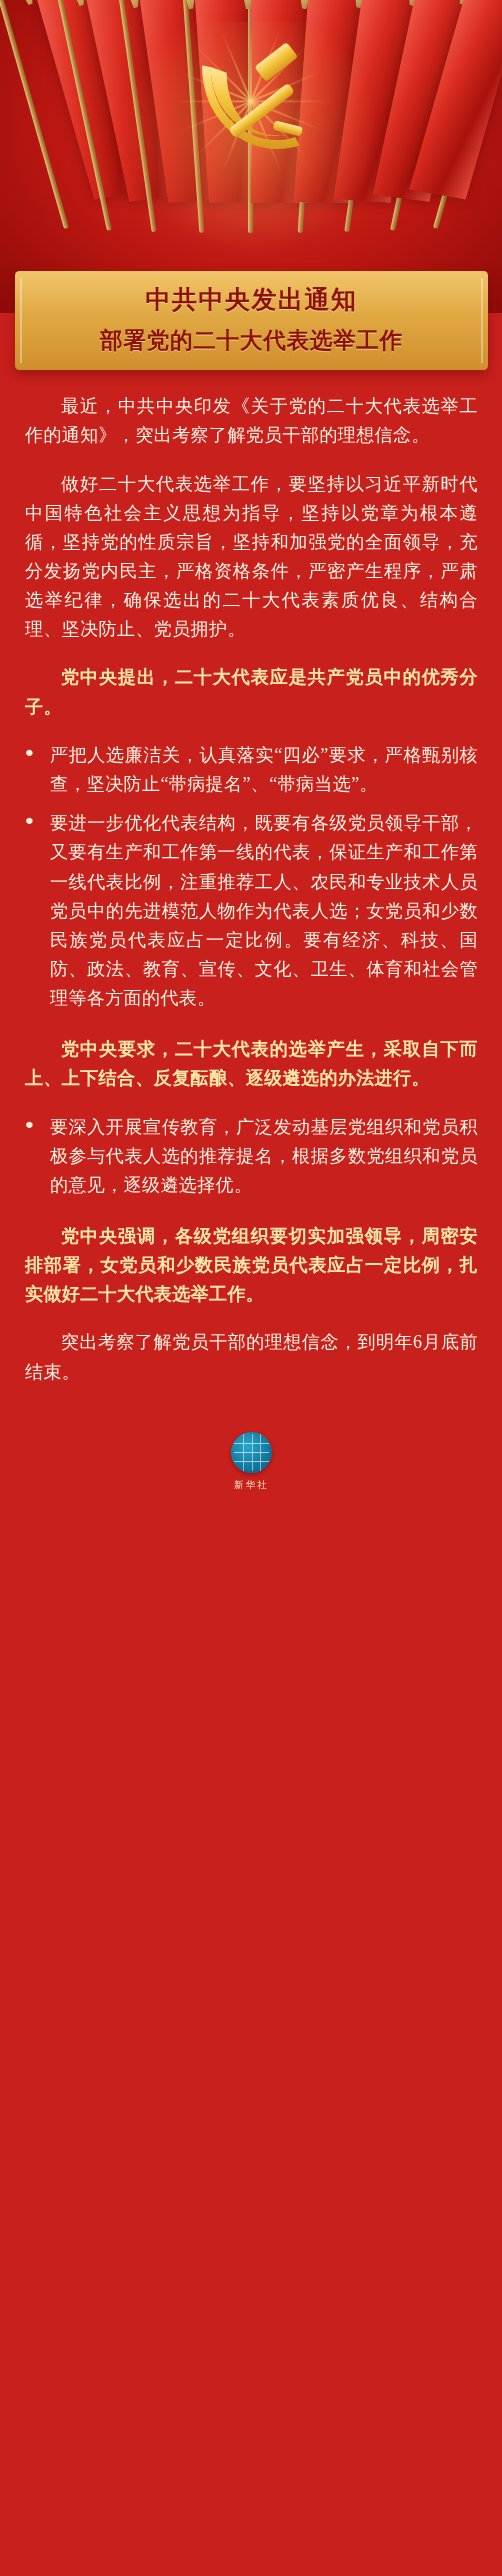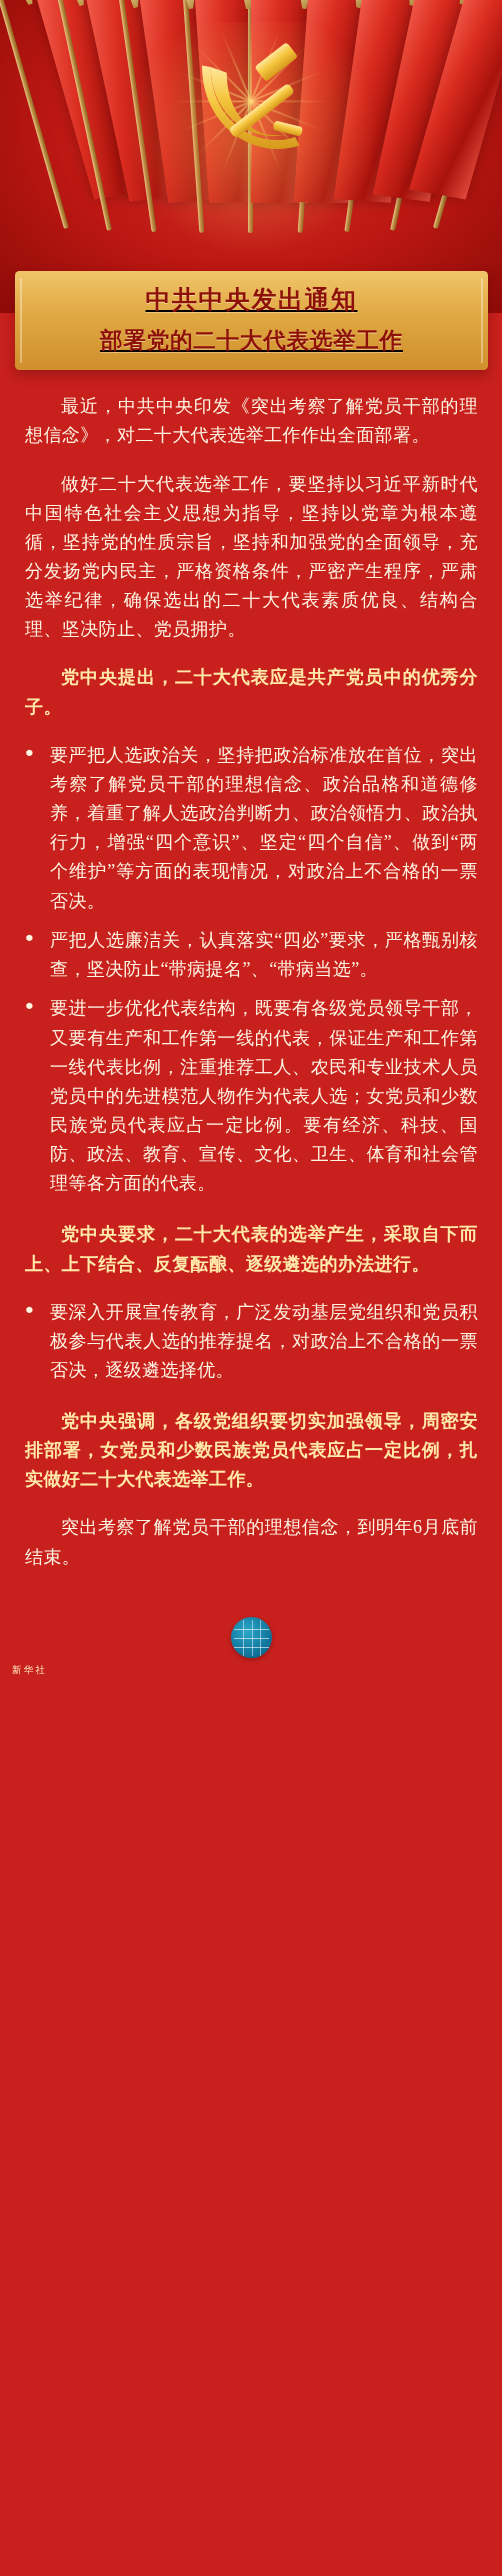--- a/index.html
+++ b/index.html
@@ -92,21 +92,20 @@
     margin-top: -42px;
     padding: 0 14.6px;
   }
   .title-box {
     position: relative;
     background: linear-gradient(180deg, #f0c56a 0%, #e0a842 45%, #cf8f2c 100%);
     border-radius: 4.4px;
     padding: 13px 10.2px 14.6px;
     text-align: center;
     box-shadow: 0 4.4px 10.2px rgba(80,8,5,0.35);
-    text-decoration: underline;
   }
   .title-box::before,
   .title-box::after {
     content: "";
     position: absolute;
     top: 7.3px;
     bottom: 7.3px;
     width: 2.2px;
     background: rgba(255,255,255,0.35);
   }
@@ -168,21 +167,21 @@
     left: 0;
     top: 0;
     font-size: 14.6px;
     color: #fdf4e2;
   }
   .block-gap { height: 11.7px; }
 
   
   .footer {
     padding: 19px 12px 13px;
-    text-align: left;
+    text-align: center;
   }
   .logo-circle {
     width: 41px;
     height: 41px;
     margin: 0 auto 5.8px;
     border-radius: 50%;
     background: radial-gradient(circle at 40% 35%, #2aa7c9, #0d6f96 70%, #08506f 100%);
     position: relative;
     box-shadow: 0 1.5px 4.4px rgba(0,0,0,0.3);
   }
@@ -285,32 +284,31 @@
   </div>
 
   <div class="title-band">
     <div class="title-box">
       <div class="title-line1">中共中央发出通知</div>
       <div class="title-line2">部署党的二十大代表选举工作</div>
     </div>
   </div>
 
   <div class="body-wrap">
-    <p class="para indent">最近，中共中央印发《突出考察了解党员干部的理想信念》，对二十大代表选举工作作出全面部署。</p>
+    <p class="para indent">最近，中共中央印发《关于党的二十大代表选举工作的通知》，突出考察了解党员干部的理想信念。</p>
     <p class="para indent">做好二十大代表选举工作，要坚持以习近平新时代中国特色社会主义思想为指导，坚持以党章为根本遵循，坚持党的性质宗旨，坚持和加强党的全面领导，充分发扬党内民主，严格资格条件，严密产生程序，严肃选举纪律，确保选出的二十大代表素质优良、结构合理、坚决防止、党员拥护。</p>
 
     <p class="para indent lead">党中央提出，二十大代表应是共产党员中的优秀分子。</p>
-    <p class="bullet-item">要严把人选政治关，坚持把政治标准放在首位，突出考察了解党员干部的理想信念、政治品格和道德修养，着重了解人选政治判断力、政治领悟力、政治执行力，增强“四个意识”、坚定“四个自信”、做到“两个维护”等方面的表现情况，对政治上不合格的一票否决。</p>
     <p class="bullet-item">严把人选廉洁关，认真落实“四必”要求，严格甄别核查，坚决防止“带病提名”、“带病当选”。</p>
     <p class="bullet-item">要进一步优化代表结构，既要有各级党员领导干部，又要有生产和工作第一线的代表，保证生产和工作第一线代表比例，注重推荐工人、农民和专业技术人员党员中的先进模范人物作为代表人选；女党员和少数民族党员代表应占一定比例。要有经济、科技、国防、政法、教育、宣传、文化、卫生、体育和社会管理等各方面的代表。</p>
 
     <div class="block-gap"></div>
 
     <p class="para indent lead">党中央要求，二十大代表的选举产生，采取自下而上、上下结合、反复酝酿、逐级遴选的办法进行。</p>
-    <p class="bullet-item">要深入开展宣传教育，广泛发动基层党组织和党员积极参与代表人选的推荐提名，对政治上不合格的一票否决，逐级遴选择优。</p>
+    <p class="bullet-item">要深入开展宣传教育，广泛发动基层党组织和党员积极参与代表人选的推荐提名，根据多数党组织和党员的意见，逐级遴选择优。</p>
 
     <div class="block-gap"></div>
 
     <p class="para indent lead">党中央强调，各级党组织要切实加强领导，周密安排部署，女党员和少数民族党员代表应占一定比例，扎实做好二十大代表选举工作。</p>
     <p class="para indent">突出考察了解党员干部的理想信念，到明年6月底前结束。</p>
   </div>
 
   <div class="footer">
     <div class="logo-circle">
       <div class="globe-line" style="top:28%;"></div>

